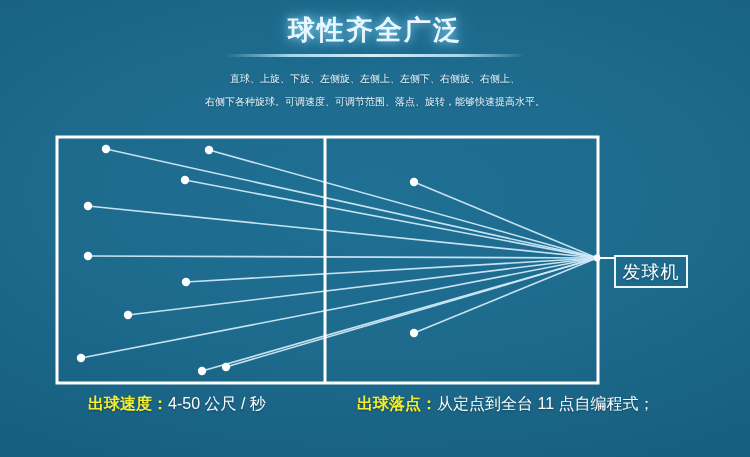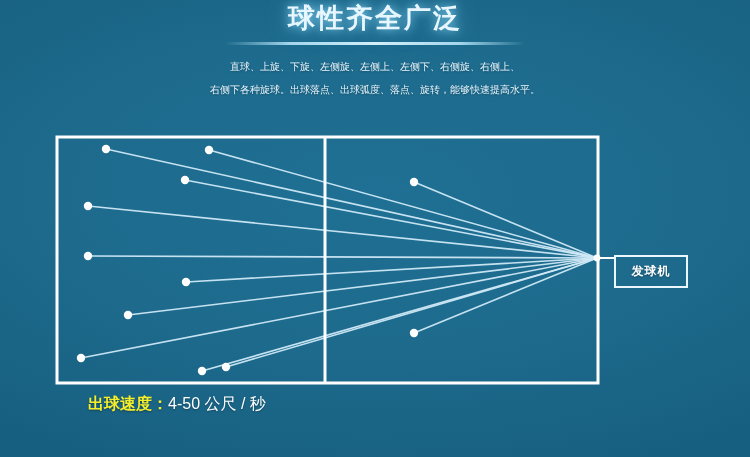--- a/index.html
+++ b/index.html
@@ -21,20 +21,21 @@
 
   
   .header {
     position: absolute;
     left: 0; top: 0;
     width: 750px;
     text-align: center;
   }
   .title {
     margin: 0;
+    padding-top: 12px;
     font-size: 27px;
     font-weight: bold;
     letter-spacing: 2px;
     color: #e8f7ff;
     text-shadow: 0 0 10px rgba(150, 225, 255, 0.85),
                  0 0 22px rgba(110, 205, 250, 0.55);
   }
   .title-divider {
     width: 300px;
     height: 3px;
@@ -73,22 +74,22 @@
     top: 255px;
     width: 74px;
     height: 33px;
     border: 2px solid #eaf7ff;
     display: flex;
     align-items: center;
     justify-content: center;
     box-sizing: border-box;
   }
   .machine-box span {
-    font-size: 12px;
-    font-weight: bold;
+    font-size: 18px;
+    font-weight: normal;
     color: #ffffff;
     letter-spacing: 1px;
     text-shadow: 0 1px 2px rgba(0,0,0,0.3);
   }
 
   
   .specs {
     position: absolute;
     left: 0;
     top: 388px;
@@ -124,21 +125,21 @@
 </head>
 <body>
 
 <div id="root">
 
   <div class="header">
     <h1 class="title">球性齐全广泛</h1>
     <div class="title-divider"></div>
     <p class="subtitle">
       <span class="line">直球、上旋、下旋、左侧旋、左侧上、左侧下、右侧旋、右侧上、</span>
-      <span class="line">右侧下各种旋球。出球落点、出球弧度、落点、旋转，能够快速提高水平。</span>
+      <span class="line">右侧下各种旋球。可调速度、可调节范围、落点、旋转，能够快速提高水平。</span>
     </p>
   </div>
 
   <div class="diagram">
     <svg width="750" height="265" viewBox="0 0 750 265">
       <g id="trajectories">
           <line x1="106" y1="21" x2="597" y2="130" stroke="#cfe9f7" stroke-width="1.6" stroke-linecap="round" opacity="0.95"></line>
           <line x1="209" y1="22" x2="597" y2="130" stroke="#cfe9f7" stroke-width="1.6" stroke-linecap="round" opacity="0.95"></line>
           <line x1="185" y1="52" x2="597" y2="130" stroke="#cfe9f7" stroke-width="1.6" stroke-linecap="round" opacity="0.95"></line>
           <line x1="414" y1="54" x2="597" y2="130" stroke="#cfe9f7" stroke-width="1.6" stroke-linecap="round" opacity="0.95"></line>
@@ -176,18 +177,21 @@
 
   <div class="machine-box">
     <span>发球机</span>
   </div>
 
   <div class="specs">
     <div class="spec-row r0">
       <div class="spec-item c0">
         <span class="spec-label">出球速度：</span><span class="spec-value">4-50 公尺 / 秒</span>
       </div>
+      <div class="spec-item c1">
+        <span class="spec-label">出球落点：</span><span class="spec-value">从定点到全台 11 点自编程式；</span>
+      </div>
     </div>
     <div class="spec-row r1">
     </div>
   </div>
 
 </div>
 
 </body></html>

